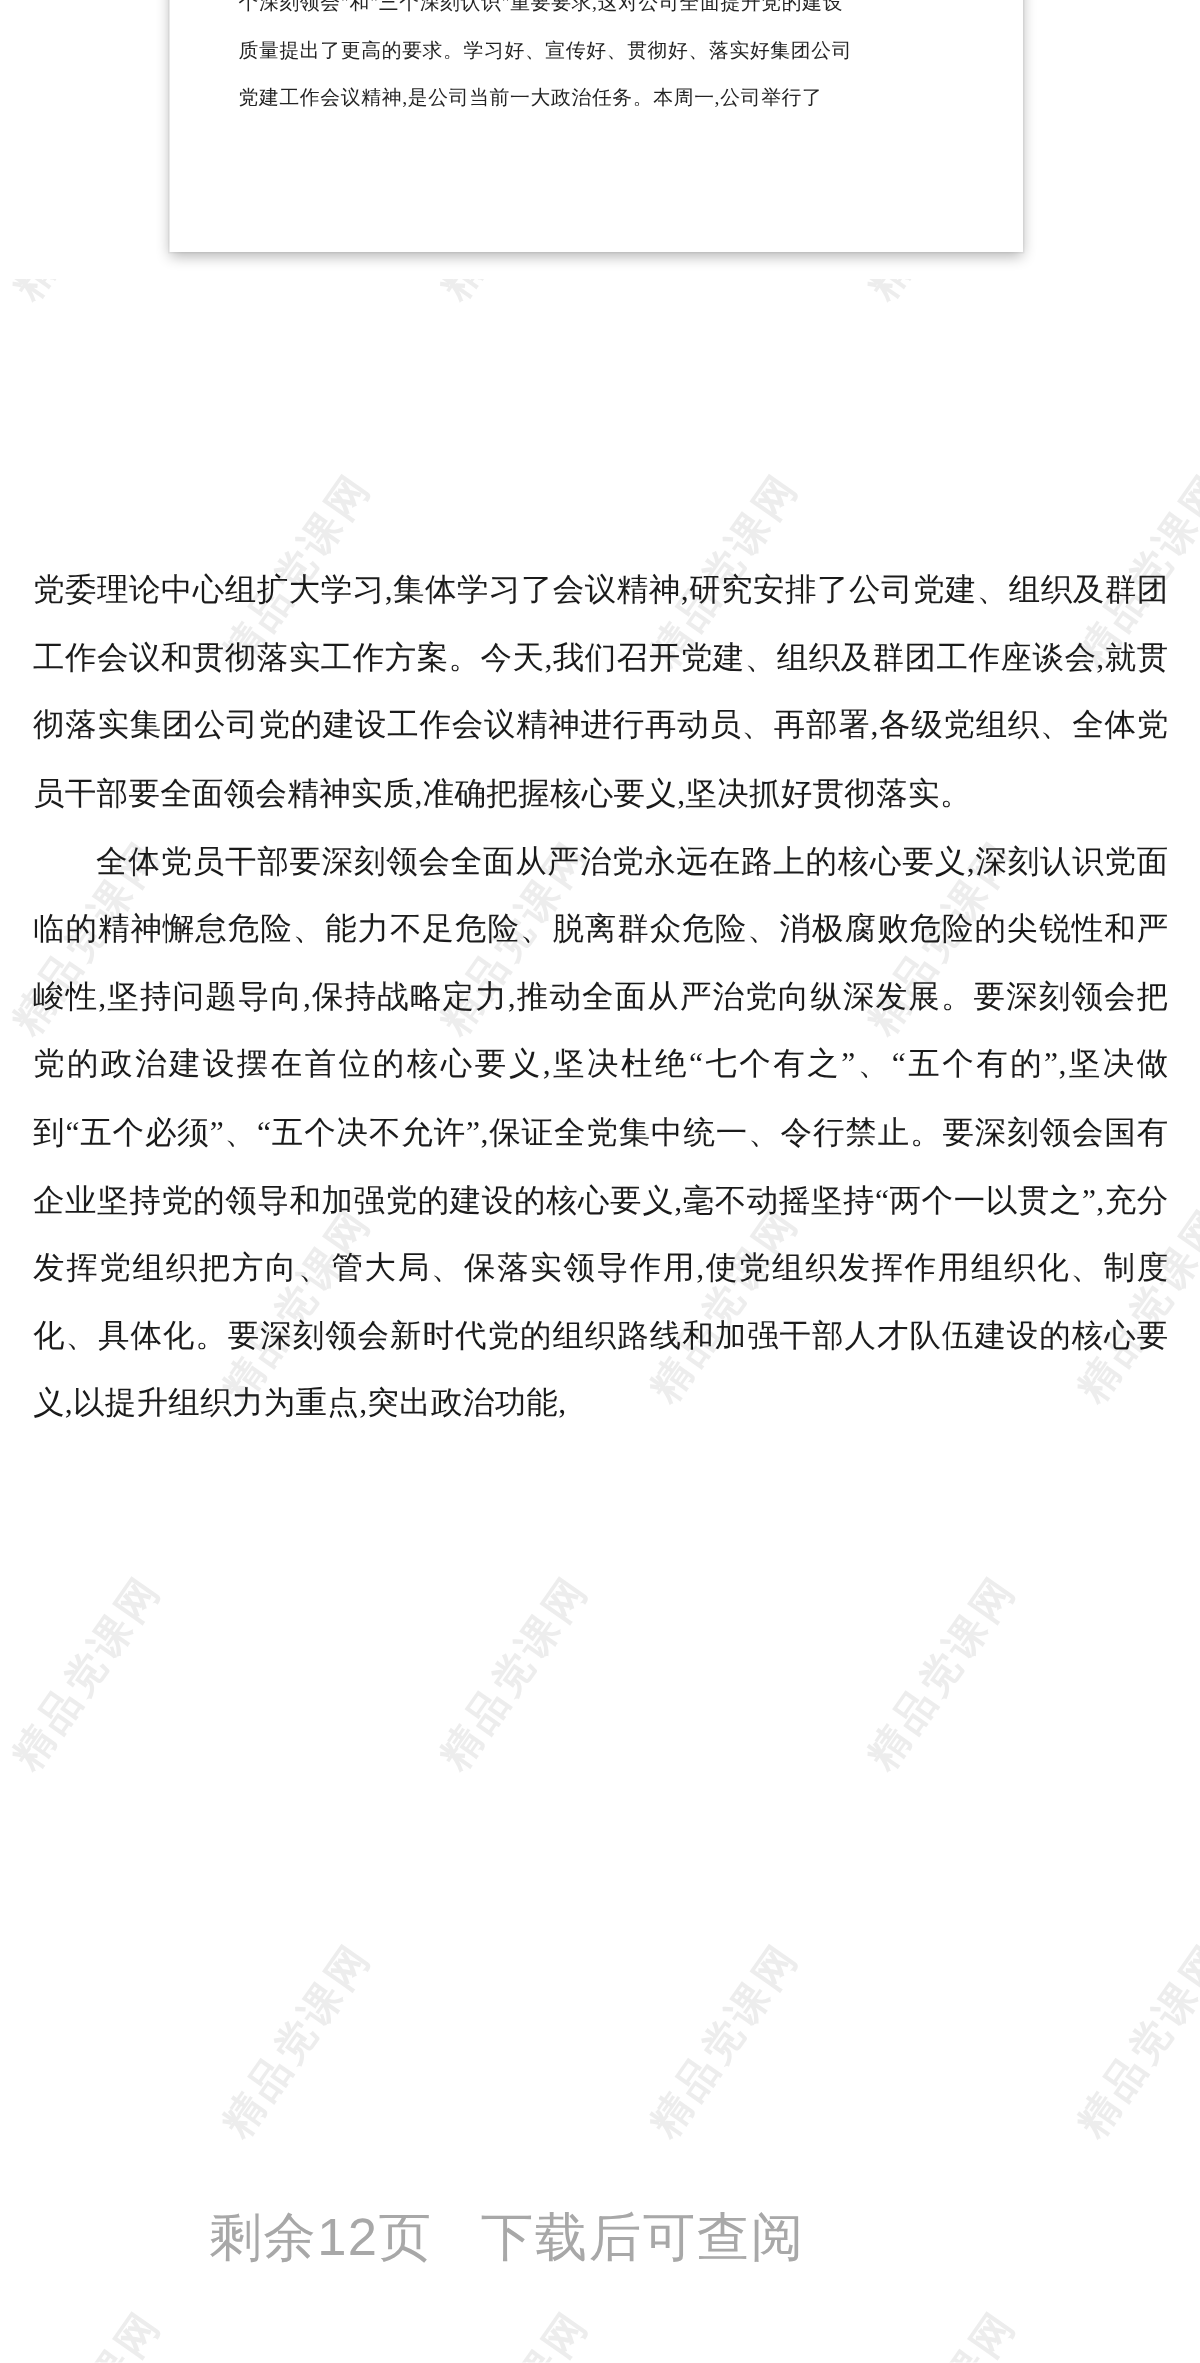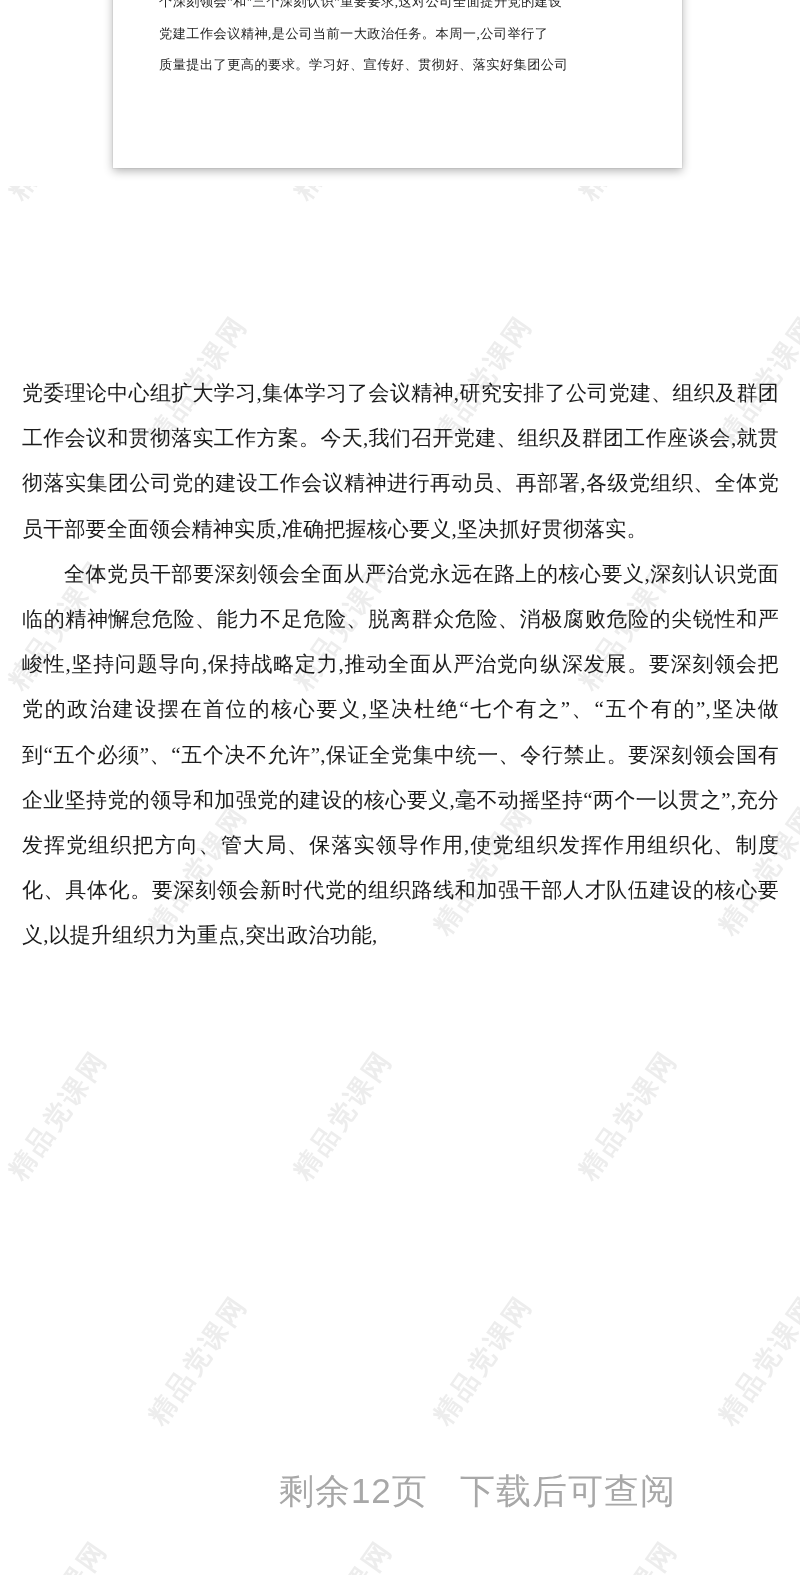--- a/index.html
+++ b/index.html
@@ -99,37 +99,37 @@
   .doc-text p.indent {
     text-indent: 2em;
   }
 
   
   .footer-notice {
     position: absolute;
     left: 0;
     top: 1468px;
     width: 676px;
-    text-align: right;
+    text-align: center;
     z-index: 3;
     font-family: "Liberation Sans", "DejaVu Sans", sans-serif;
     font-size: 35px;
     color: #a8a8a8;
     letter-spacing: 1px;
     white-space: pre;
   }
 </style>
 </head>
 <body>
 
 <div class="page-card-top">
   <div class="card-body">
     <div>个深刻领会"和"三个深刻认识"重要要求,这对公司全面提升党的建设</div>
+    <div>质量提出了更高的要求。学习好、宣传好、贯彻好、落实好集团公司</div>
     <div>党建工作会议精神,是公司当前一大政治任务。本周一,公司举行了</div>
-    <div>质量提出了更高的要求。学习好、宣传好、贯彻好、落实好集团公司</div>
   </div>
 </div>
 
 <div class="page-main">
 
   <div class="watermark-layer" id="watermark-layer">
       <span class="wm" style="left: 0px; top: 0px; transform: rotate(-55deg);">精品党课网</span>
       <span class="wm" style="left: 285px; top: 0px; transform: rotate(-55deg);">精品党课网</span>
       <span class="wm" style="left: 570px; top: 0px; transform: rotate(-55deg);">精品党课网</span>
       <span class="wm" style="left: 140px; top: 245px; transform: rotate(-55deg);">精品党课网</span>

